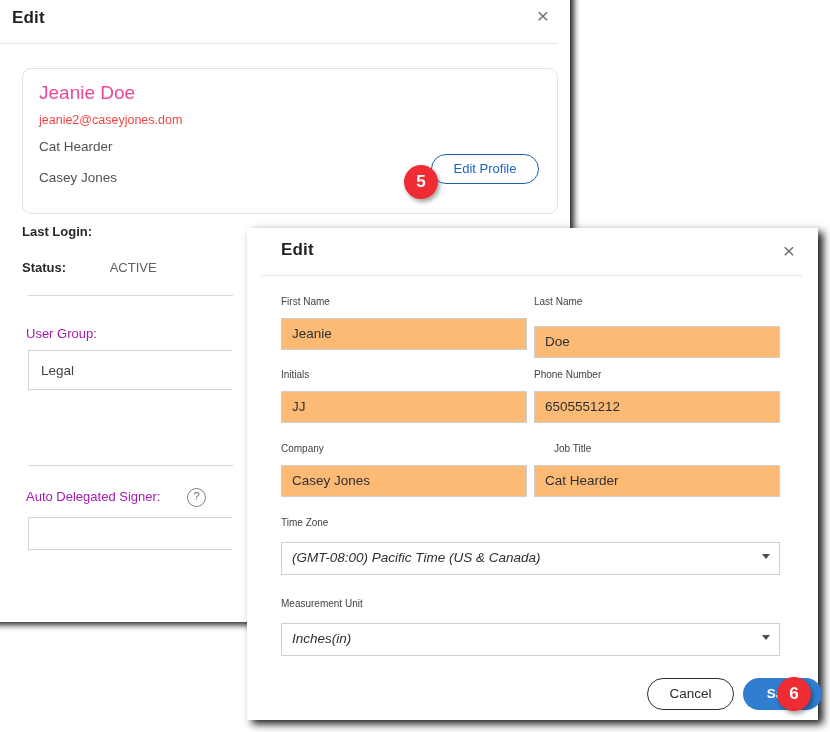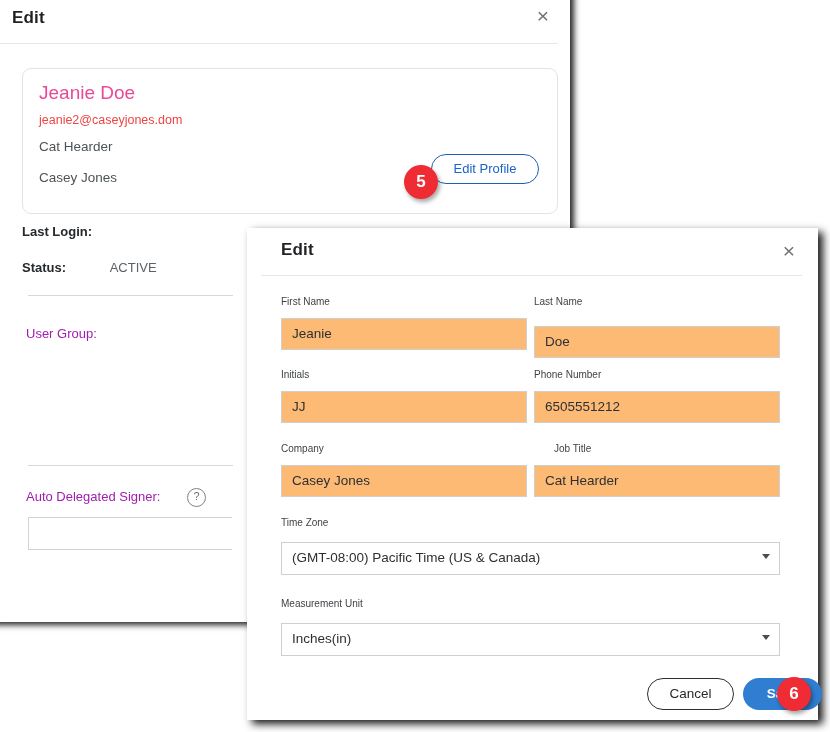--- a/index.html
+++ b/index.html
@@ -231,20 +231,21 @@
   }
   .w-half { width: 246px; }
   .w-full { width: 499px; }
 
   .select-box {
     position: absolute;
     height: 33px;
     border: 1px solid #cfcfcf;
     background: #ffffff;
     box-sizing: border-box;
+    font-style: italic;
   }
   .caret {
     position: absolute;
     right: 9px;
     top: 11px;
     width: 0; height: 0;
     border-left: 4px solid transparent;
     border-right: 4px solid transparent;
     border-top: 5px solid #4a4e52;
   }
@@ -330,20 +331,23 @@
   <div class="lbl-bold" id="last-login">Last Login:</div>
 
   <div class="lbl-bold" id="status-row">
     <span>Status:</span>
     <span class="val">ACTIVE</span>
   </div>
 
   <div class="dlg-rule" id="rule-1"></div>
 
   <div class="lbl-norm" id="user-group-lbl">User Group:</div>
+  <div id="user-group-box">
+    <span id="user-group-val">Legal</span>
+  </div>
 
   <div class="dlg-rule" id="rule-2"></div>
 
   <div class="lbl-norm" id="ads-lbl">Auto Delegated Signer:</div>
   <div id="ads-help">?</div>
   <div id="ads-box"></div>
 </div>
 
 <div class="badge" id="badge-5">5</div>
 

